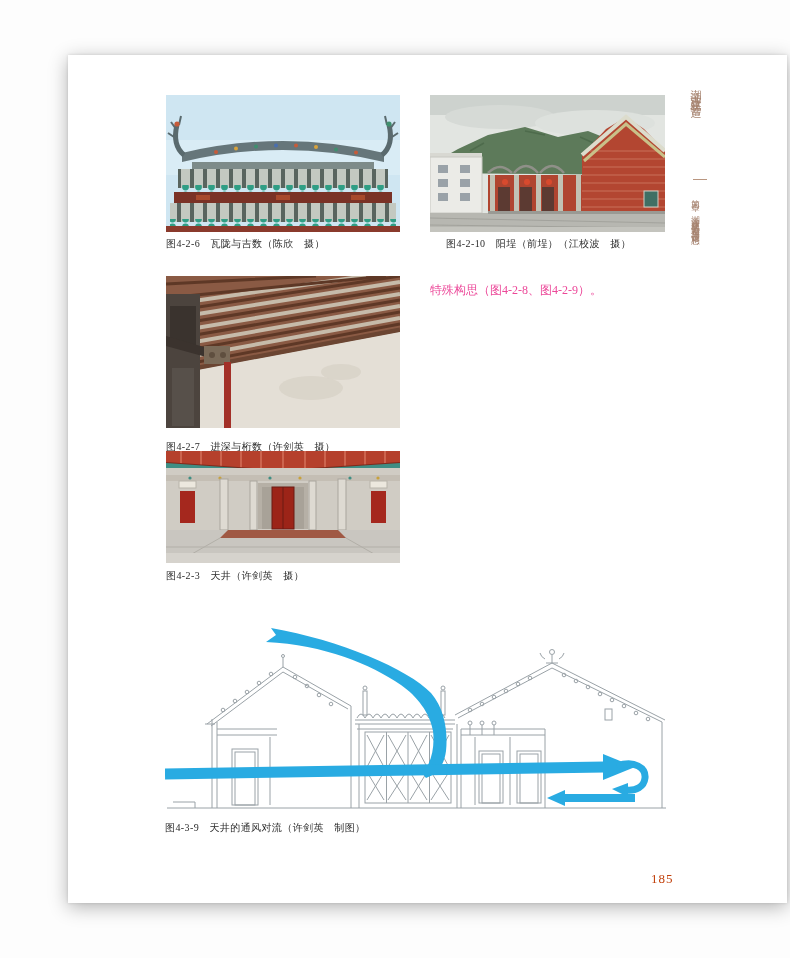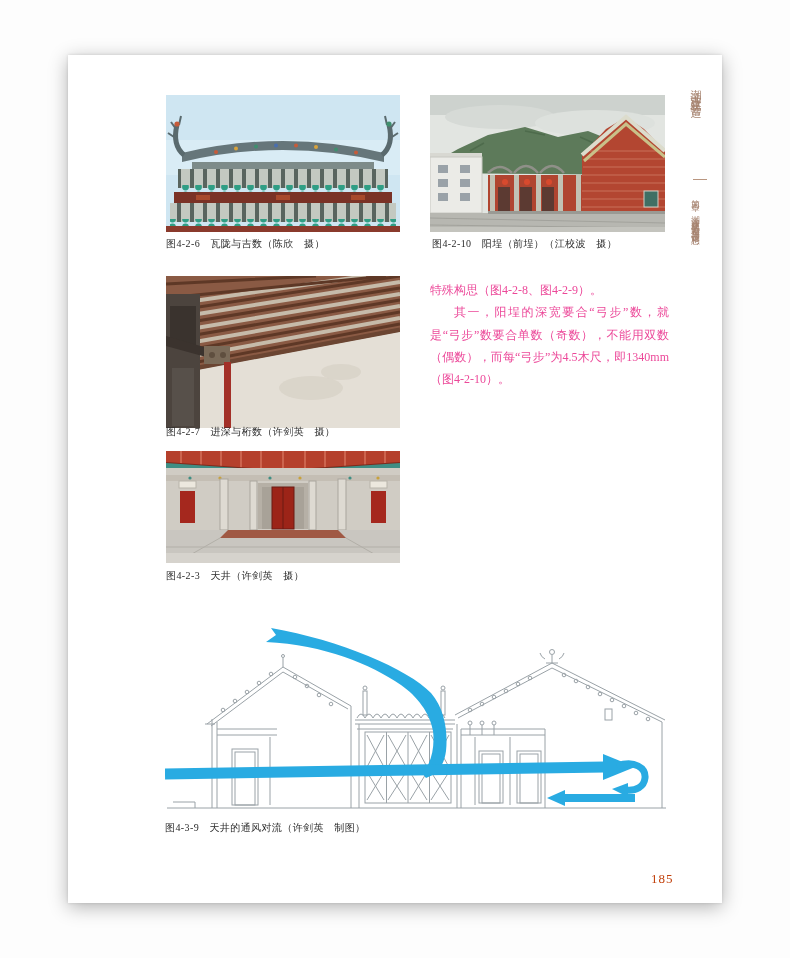--- a/index.html
+++ b/index.html
@@ -1,17 +1,17 @@
 <!DOCTYPE html>
 <html><head>
 <meta charset="utf-8">
 <style>
   html,body{margin:0;padding:0;width:790px;height:958px;background:#fdfdfd;overflow:hidden;
     font-family:"Liberation Serif","DejaVu Serif",serif;}
-  .sheet{position:absolute;left:68px;top:55px;width:654px;height:848px;background:#ffffff;
+  .sheet{position:absolute;left:68px;top:55px;width:719px;height:848px;background:#ffffff;
     box-shadow:0 4px 18px rgba(0,0,0,.30),0 0 3px rgba(0,0,0,.12);}
   .abs{position:absolute;}
   .photo{position:absolute;overflow:hidden;background:#ddd;}
   .photo svg{display:block;}
   .caption{position:absolute;font-size:10px;color:#2b2b2b;letter-spacing:.4px;white-space:nowrap;}
   .bodytext{position:absolute;left:362px;top:224px;width:239px;font-size:12px;line-height:22.3px;
     color:#ec4899;text-align:justify;}
   .bodytext p{margin:0;}
   .bodytext p.ind{text-indent:2em;}
   .v{writing-mode:vertical-rl;text-orientation:upright;color:#a5826e;}
@@ -114,21 +114,21 @@
       <polyline points="154,66 196,29 235,62" fill="none" stroke="#c9c189" stroke-width="3"></polyline>
       <rect x="214" y="96" width="14" height="16" fill="#3f6f64" stroke="#d0d0c6"></rect>
       <rect x="0" y="118" width="235" height="19" fill="#b7b7b1"></rect>
       <path d="M0,123 L235,128 M0,130 L235,133" stroke="#a2a29c" stroke-width="1"></path>
       <rect x="58" y="116" width="177" height="3" fill="#9a9a94"></rect>
       <rect x="0" y="132" width="235" height="5" fill="#c4c4be"></rect>
     </svg>
   </div>
 
   <div class="caption" style="left:98px;top:182px;">图4-2-6　瓦陇与吉数（陈欣　摄）</div>
-  <div class="caption" style="left:364px;top:182px;">图4-2-10　阳埕（前埕）（江校波　摄）</div>
+  <div class="caption" style="left:378px;top:182px;">图4-2-10　阳埕（前埕）（江校波　摄）</div>
 
   <div class="photo" style="left:98px;top:221px;width:234px;height:152px;">
     <svg width="234" height="152" viewBox="0 0 234 152">
       <rect width="234" height="152" fill="#e0dbd2"></rect>
       <polygon points="0,0 234,0 234,54 0,98" fill="#8a5a44"></polygon>
       <g stroke="#c6bbaa" stroke-width="4">
         <path d="M0,85 L234,42 M0,71 L234,30 M0,57 L234,18 M0,43 L234,6 M0,29 L200,0"></path>
       </g>
       <g stroke="#5e3826" stroke-width="3">
         <path d="M0,92 L234,48 M0,78 L234,36 M0,64 L234,24 M0,50 L234,12 M0,36 L234,0 M0,22 L220,0 M0,8 L150,0"></path>
@@ -141,21 +141,21 @@
       <rect x="4" y="30" width="26" height="40" fill="#3a332e"></rect>
       <rect x="6" y="92" width="22" height="58" fill="#57504a"></rect>
       <polygon points="0,60 62,78 62,87 0,70" fill="#3b332e"></polygon>
       <rect x="38" y="70" width="26" height="18" fill="#7a6a58"></rect>
       <circle cx="46" cy="79" r="3" fill="#5f4f3f"></circle>
         <circle cx="57" cy="79" r="3" fill="#5f4f3f"></circle>
       <rect x="58" y="86" width="7" height="66" fill="#a33028"></rect>
     </svg>
   </div>
 
-  <div class="caption" style="left:98px;top:370px;">图4-2-7　进深与桁数（许剑英　摄）</div>
+  <div class="caption" style="left:98px;top:385px;text-decoration:underline;">图4-2-7　进深与桁数（许剑英　摄）</div>
 
   <div class="photo" style="left:98px;top:396px;width:234px;height:112px;">
     <svg width="234" height="112" viewBox="0 0 234 112">
       <polygon points="0,0 234,0 234,12 117,20 0,12" fill="#b5402c"></polygon>
       <g stroke="#d3705a" stroke-width="1.5">
         <path d="M15,0 V13 M35,0 V14 M55,0 V15 M75,0 V17 M95,0 V18 M117,0 V20 M139,0 V18 M159,0 V17 M179,0 V15 M199,0 V14 M219,0 V13"></path>
       </g>
       <polyline points="0,12 117,20 234,12" fill="none" stroke="#7e2a1c" stroke-width="2"></polyline>
       <polygon points="0,12 117,20 234,12 234,17 117,26 0,17" fill="#3f8e84"></polygon>
       <rect x="0" y="17" width="234" height="62" fill="#d0ccc4"></rect>
@@ -186,21 +186,20 @@
       <polygon points="62,79 172,79 180,87 54,87" fill="#a05944"></polygon>
       <path d="M54,87 L10,112 M180,87 L224,112 M0,96 H234 M0,104 H234" stroke="#b2afa8" stroke-width="1" fill="none"></path>
       <rect x="0" y="102" width="234" height="10" fill="#d6d3cd"></rect>
     </svg>
   </div>
 
   <div class="caption" style="left:98px;top:514px;">图4-2-3　天井（许剑英　摄）</div>
 
   <div class="bodytext">
     <p>特殊构思（图4-2-8、图4-2-9）。</p>
-    <p class="ind">其一，阳埕的深宽要合“弓步”数，就是“弓步”数要合单数（奇数），不能用双数（偶数），而每“弓步”为4.5木尺，即1340mm（图4-2-10）。</p>
   </div>
 
   <div class="sb-title v">潮汕古建筑营造</div>
   <div class="sb-rule"></div>
   <div class="sb-chap v">
     <span>第四章</span><span class="gap"></span><span>潮汕古建筑的选址布局与设计构思</span>
   </div>
 
   <div class="abs" style="left:97px;top:570px;width:503px;height:192px;">
     <svg width="503" height="192" viewBox="0 0 503 192">

